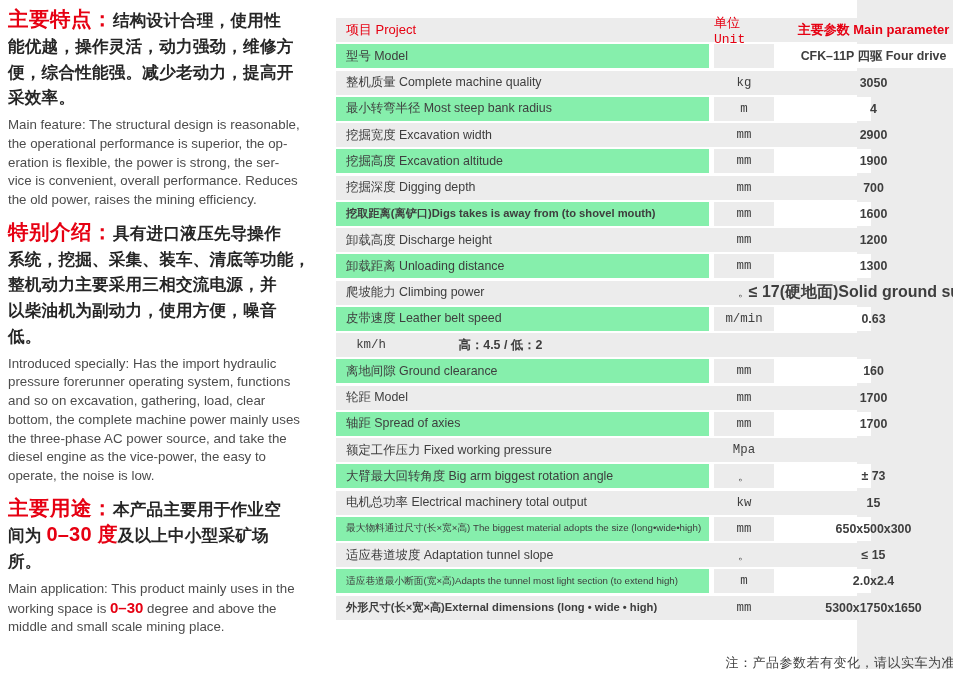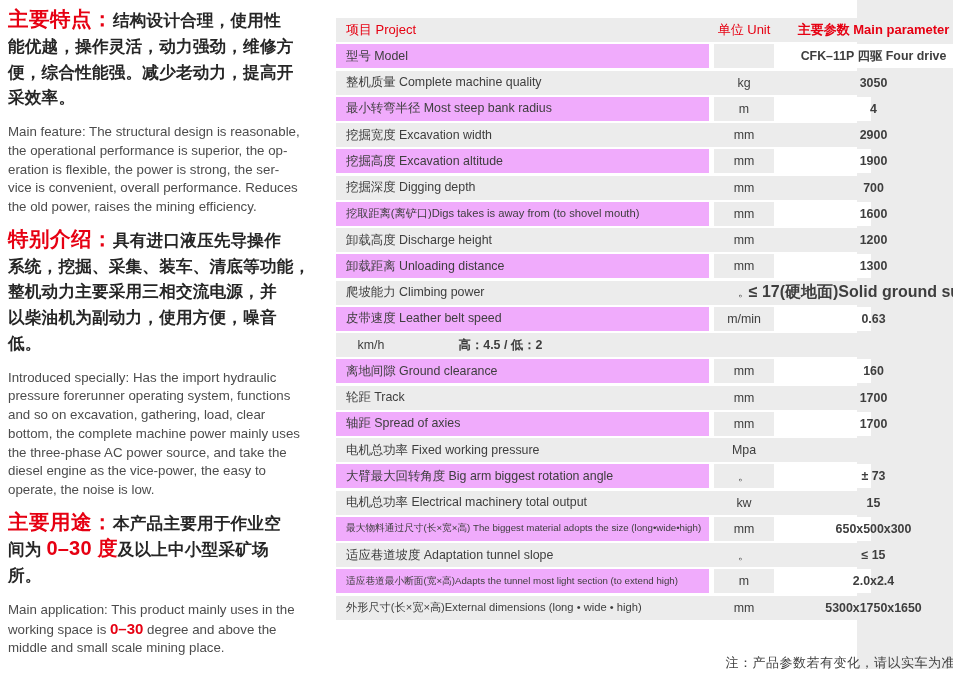--- a/index.html
+++ b/index.html
@@ -11,40 +11,40 @@
   #page{position:relative;width:953px;height:669px;background:#fff;overflow:hidden;
         font-family:"Liberation Sans","DejaVu Sans",sans-serif;}
   
   #band{position:absolute;left:857px;top:0;width:96px;height:675px;background:var(--gray);z-index:0;}
 
   
   #left-col{position:absolute;left:8px;top:6px;width:304px;z-index:1;}
   .section{margin-bottom:9px;}
   .cn{font-size:16.6px;line-height:25.8px;color:#262626;font-weight:600;letter-spacing:0.2px;}
   .h{font-size:20.5px;font-weight:700;color:var(--red);letter-spacing:0.5px;}
-  .en{font-size:13.3px;line-height:18.7px;color:#4c4c4c;margin-top:12px;}
+  .en{font-size:13.3px;line-height:18.7px;color:#4c4c4c;margin-top:5px;}
   .redbig{color:var(--red);font-weight:700;font-size:20px;}
   .red{color:var(--red);font-weight:700;font-size:15px;}
 
   
   #spec-table{position:absolute;left:336px;top:0;width:631px;height:675px;z-index:1;}
   #table-rows{margin-top:18px;}
   .t-row{display:flex;height:24px;margin-bottom:2.25px;align-items:stretch;
          font-size:12.4px;color:var(--ink);}
   .t-row.shade{background:var(--gray);}
   .t-row.plain,.t-row.model{background:transparent;}
   .c-label{width:373px;box-sizing:border-box;padding-left:10px;display:flex;align-items:center;
            white-space:nowrap;overflow:hidden;}
-  .plain .c-label,.model .c-label{background:#f0abfc;}
-  .c-label.s{font-size:11.2px;}
+  .plain .c-label,.model .c-label{background:#86efac;}
+  .c-label.s{font-size:11.2px;font-weight:bold;}
   .c-label.xs{font-size:9.7px;}
   .gap{width:5px;}
   .gap2{width:6px;}
   .plain .gap,.plain .gap2,.model .gap,.model .gap2{background:#fff;}
-  .c-unit{width:60px;display:flex;align-items:center;justify-content:center;background:var(--gray);}
+  .c-unit{width:60px;display:flex;align-items:center;justify-content:center;background:var(--gray);font-family:Liberation Mono, monospace;}
   .c-value{width:187px;display:flex;align-items:center;justify-content:center;white-space:nowrap;font-weight:bold;}
   .plain .c-value{background:linear-gradient(to right,#fff 0,#fff 91px,var(--gray) 91px,var(--gray) 100%);}
   .model .c-value{background:#fff;}
   .c-value.s{font-size:16px;}
   
   .t-row.head{background:var(--gray);color:var(--red);font-size:13px;font-weight:500;}
   .head .c-unit,.head .c-value{background:transparent;}
   
   #note{position:absolute;top:634px;right:12px;font-size:13px;color:var(--ink);letter-spacing:0.5px;margin-top:20px;}
 </style>
@@ -162,35 +162,35 @@
           <div class="c-value">高：4.5 / 低：2</div>
         </div>
         <div class="t-row plain">
           <div class="c-label">离地间隙 Ground clearance</div>
           <div class="gap"></div>
           <div class="c-unit">mm</div>
           <div class="gap2"></div>
           <div class="c-value">160</div>
         </div>
         <div class="t-row shade">
-          <div class="c-label">轮距 Track</div>
+          <div class="c-label">轮距 Model</div>
           <div class="gap"></div>
           <div class="c-unit">mm</div>
           <div class="gap2"></div>
           <div class="c-value">1700</div>
         </div>
         <div class="t-row plain">
           <div class="c-label">轴距 Spread of axies</div>
           <div class="gap"></div>
           <div class="c-unit">mm</div>
           <div class="gap2"></div>
           <div class="c-value">1700</div>
         </div>
         <div class="t-row shade">
-          <div class="c-label">电机总功率 Fixed working pressure</div>
+          <div class="c-label">额定工作压力 Fixed working pressure</div>
           <div class="gap"></div>
           <div class="c-unit">Mpa</div>
           <div class="gap2"></div>
         </div>
         <div class="t-row plain">
           <div class="c-label">大臂最大回转角度 Big arm biggest rotation angle</div>
           <div class="gap"></div>
           <div class="c-unit">。</div>
           <div class="gap2"></div>
           <div class="c-value">± 73</div>

